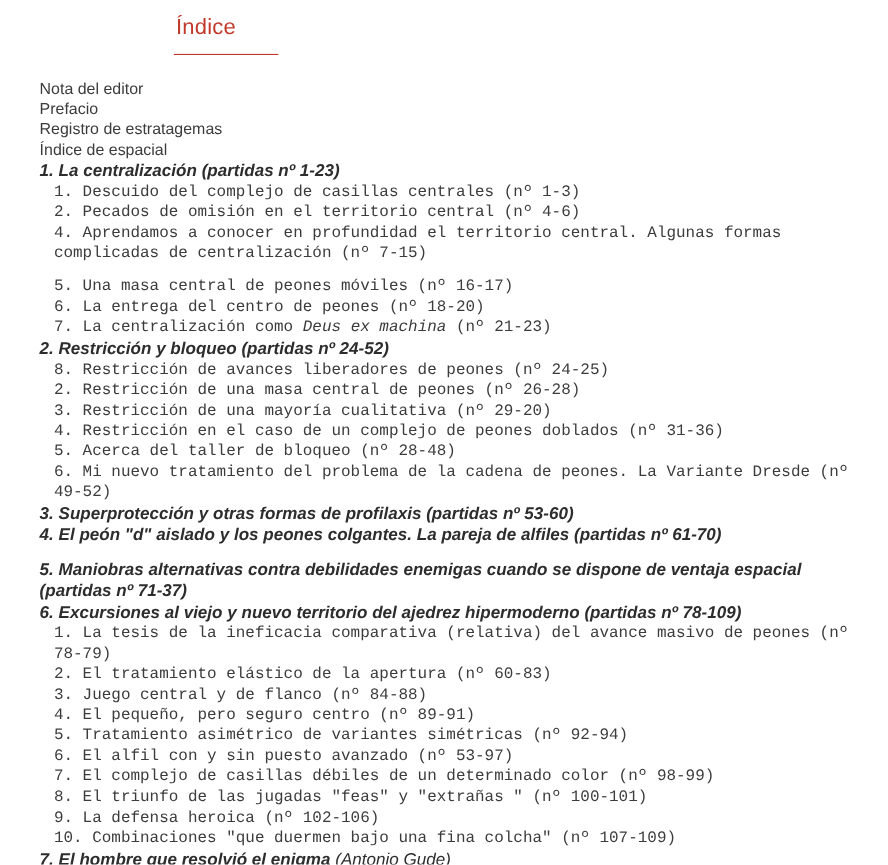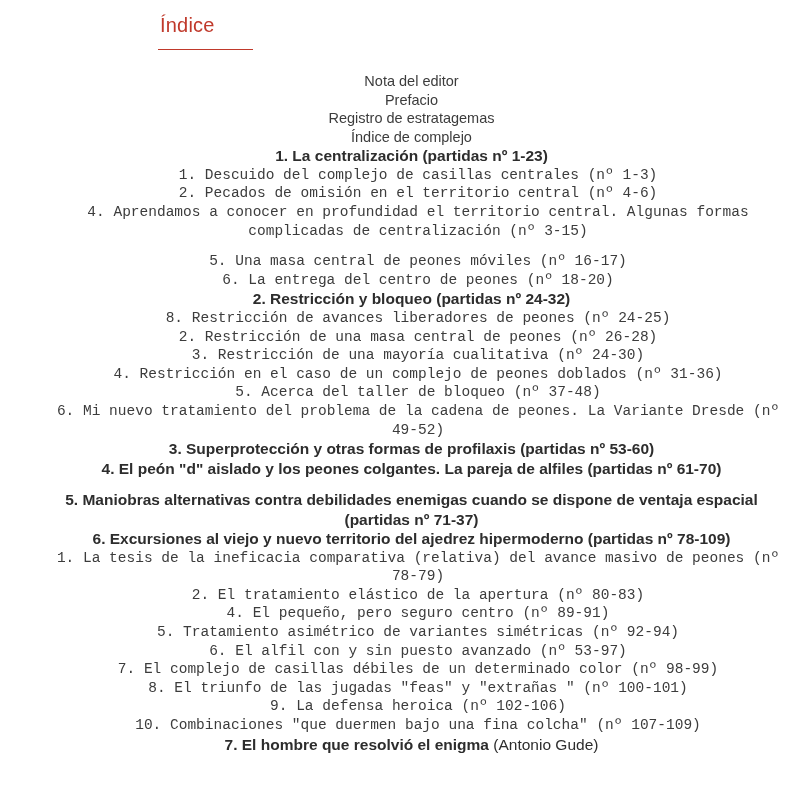--- a/index.html
+++ b/index.html
@@ -37,34 +37,34 @@
   }
   .toc {
     margin-top: 22px;
     padding-left: 36px;
     padding-right: 20px;
   }
   .entry {
     font-size: 14.5px;
     line-height: 18.6px;
     color: #3c3c3c;
-    text-align: center;
   }
   .lvl0 {
     padding-left: 0px;
   }
   .lvl1 {
     padding-left: 13px;
     font-family: Liberation Mono, monospace;
   }
   .bold {
     font-weight: bold;
     font-size: 15.5px;
     line-height: 19.5px;
     color: #2d2d2d;
+    font-style: italic;
   }
   .bold.lvl0 {
     padding-left: 0px;
   }
   .gap {
     height: 12px;
   }
   em {
     font-style: italic;
   }
@@ -78,42 +78,44 @@
 <div class="page">
 
   <div class="title-wrap">
     <div class="doc-title">Índice</div>
   </div>
 
   <div class="toc" id="toc">
       <div class="entry lvl0">Nota del editor</div>
       <div class="entry lvl0">Prefacio</div>
       <div class="entry lvl0">Registro de estratagemas</div>
-      <div class="entry lvl0">Índice de complejo</div>
+      <div class="entry lvl0">Índice de espacial</div>
       <div class="entry lvl0 bold">1. La centralización (partidas nº 1-23)</div>
       <div class="entry lvl1">1. Descuido del complejo de casillas centrales (nº 1-3)</div>
       <div class="entry lvl1">2. Pecados de omisión en el territorio central (nº 4-6)</div>
-      <div class="entry lvl1">4. Aprendamos a conocer en profundidad el territorio central. Algunas formas complicadas de centralización (nº 3-15)</div>
+      <div class="entry lvl1">4. Aprendamos a conocer en profundidad el territorio central. Algunas formas complicadas de centralización (nº 7-15)</div>
       <div class="gap"></div>
       <div class="entry lvl1">5. Una masa central de peones móviles (nº 16-17)</div>
       <div class="entry lvl1">6. La entrega del centro de peones (nº 18-20)</div>
-      <div class="entry lvl0 bold">2. Restricción y bloqueo (partidas nº 24-32)</div>
+      <div class="entry lvl1">7. La centralización como <em>Deus ex machina</em> (nº 21-23)</div>
+      <div class="entry lvl0 bold">2. Restricción y bloqueo (partidas nº 24-52)</div>
       <div class="entry lvl1">8. Restricción de avances liberadores de peones (nº 24-25)</div>
       <div class="entry lvl1">2. Restricción de una masa central de peones (nº 26-28)</div>
-      <div class="entry lvl1">3. Restricción de una mayoría cualitativa (nº 24-30)</div>
+      <div class="entry lvl1">3. Restricción de una mayoría cualitativa (nº 29-20)</div>
       <div class="entry lvl1">4. Restricción en el caso de un complejo de peones doblados (nº 31-36)</div>
-      <div class="entry lvl1">5. Acerca del taller de bloqueo (nº 37-48)</div>
+      <div class="entry lvl1">5. Acerca del taller de bloqueo (nº 28-48)</div>
       <div class="entry lvl1">6. Mi nuevo tratamiento del problema de la cadena de peones. La Variante Dresde (nº 49-52)</div>
       <div class="entry lvl0 bold">3. Superprotección y otras formas de profilaxis (partidas nº 53-60)</div>
       <div class="entry lvl0 bold">4. El peón "d" aislado y los peones colgantes. La pareja de alfiles (partidas nº 61-70)</div>
       <div class="gap"></div>
       <div class="entry lvl0 bold">5. Maniobras alternativas contra debilidades enemigas cuando se dispone de ventaja espacial (partidas nº 71-37)</div>
       <div class="entry lvl0 bold">6. Excursiones al viejo y nuevo territorio del ajedrez hipermoderno (partidas nº 78-109)</div>
       <div class="entry lvl1">1. La tesis de la ineficacia comparativa (relativa) del avance masivo de peones (nº 78-79)</div>
-      <div class="entry lvl1">2. El tratamiento elástico de la apertura (nº 80-83)</div>
+      <div class="entry lvl1">2. El tratamiento elástico de la apertura (nº 60-83)</div>
+      <div class="entry lvl1">3. Juego central y de flanco (nº 84-88)</div>
       <div class="entry lvl1">4. El pequeño, pero seguro centro (nº 89-91)</div>
       <div class="entry lvl1">5. Tratamiento asimétrico de variantes simétricas (nº 92-94)</div>
       <div class="entry lvl1">6. El alfil con y sin puesto avanzado (nº 53-97)</div>
       <div class="entry lvl1">7. El complejo de casillas débiles de un determinado color (nº 98-99)</div>
       <div class="entry lvl1">8. El triunfo de las jugadas "feas" y "extrañas " (nº 100-101)</div>
       <div class="entry lvl1">9. La defensa heroica (nº 102-106)</div>
       <div class="entry lvl1">10. Combinaciones "que duermen bajo una fina colcha" (nº 107-109)</div>
       <div class="entry lvl0 bold">7. El hombre que resolvió el enigma<span class="normal-inline"> (Antonio Gude)</span></div>
     </div>
 

